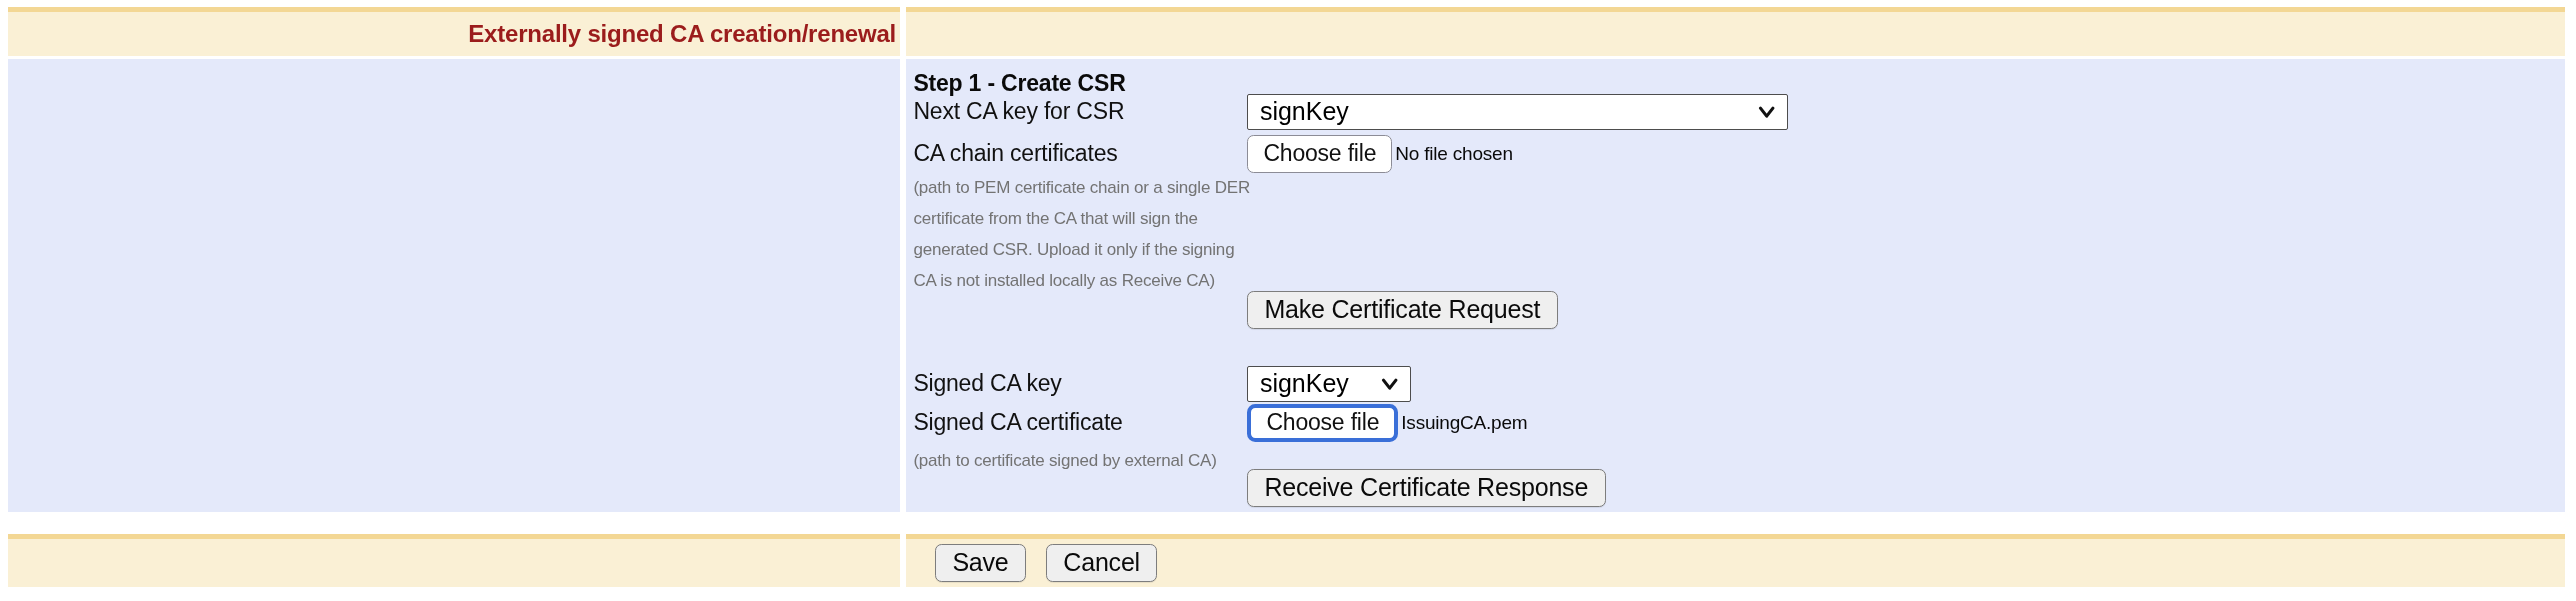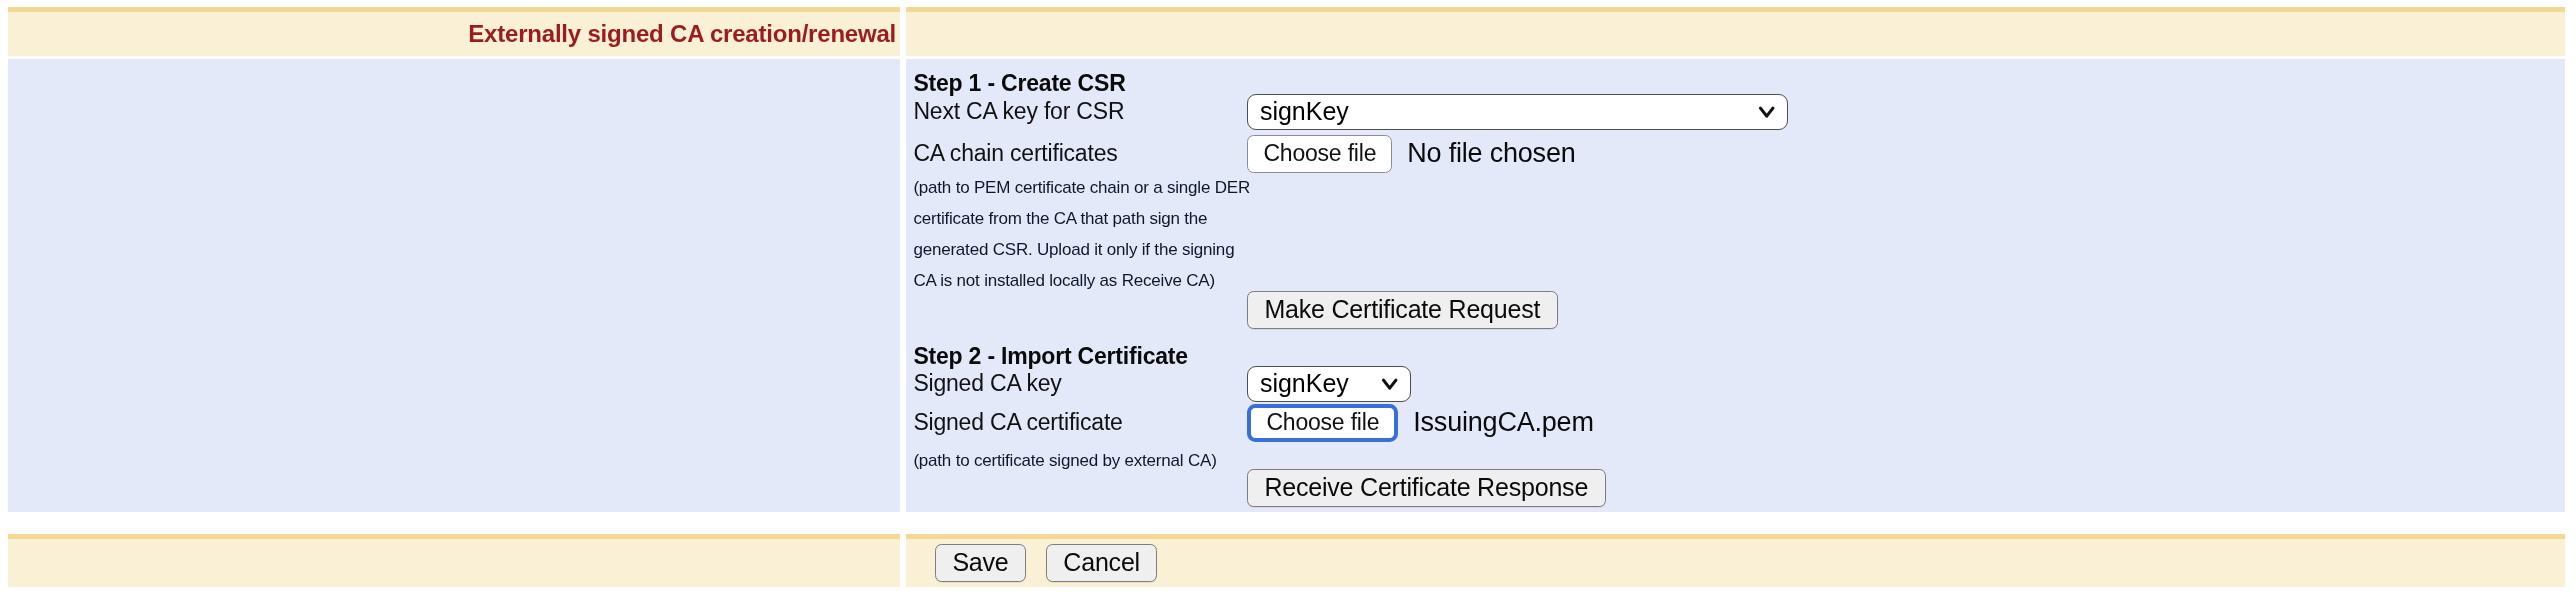--- a/index.html
+++ b/index.html
@@ -49,29 +49,29 @@
   .abs { position: absolute; left: 7.4px; right: 0; }
   .section-heading {
     font-weight: bold; font-size: 23px; color: #0a0a0a; letter-spacing: -0.2px;
   }
   .form-row { display: flex; align-items: center; }
   .row-label {
     width: 334px; flex: 0 0 334px;
     font-size: 23px; color: #111; letter-spacing: -0.2px;
   }
   .helper {
-    font-size: 17px; color: #0f172a; letter-spacing: -0.2px;
+    font-size: 17px; color: #737373; letter-spacing: -0.2px;
   }
   .helper .hline { line-height: 31px; white-space: nowrap; }
 
   
   .select {
     position: relative;
     height: 36px; background: #ffffff;
-    border: 1.6px solid #4d4d4d; border-radius: 9px;
+    border: 1.6px solid #4d4d4d; border-radius: 2px;
     display: flex; align-items: center;
     padding: 0 39px 0 11.5px;
     font-size: 25px; color: #000;
     cursor: default;
   }
   .select-wide   { width: 541px; }
   .select-narrow { width: 164px; }
   .select .chev {
     position: absolute; right: 10px; top: 50%;
     width: 21.4px; height: 21.4px; margin-top: -10.7px;
@@ -84,21 +84,21 @@
     font-size: 23px; color: #111;
     padding: 0 15px;
     font-family: inherit;
     letter-spacing: -0.2px;
     cursor: pointer;
   }
   .file-btn.focused {
     border: 4.1px solid var(--focus_ring);
     border-radius: 8.2px;
   }
-  .file-name { margin-left: 15px; font-size: 27px; color: #0a0a0a; letter-spacing: -0.2px; }
+  .file-name { margin-left: 3px; font-size: 19px; color: #0a0a0a; letter-spacing: -0.2px; }
 
   .push-btn {
     height: 38px;
     background: #efefef;
     border: 1.6px solid #7d7d7d; border-radius: 6.6px;
     font-size: 25px; color: #0a0a0a;
     padding: 0 16.4px;
     font-family: inherit;
     letter-spacing: -0.2px;
     cursor: pointer;
@@ -138,30 +138,29 @@
       </div>
 
       <div class="abs form-row" style="top:76px">
         <span class="row-label">CA chain certificates</span>
         <button class="file-btn">Choose file</button>
         <span class="file-name">No file chosen</span>
       </div>
 
       <div class="abs helper" style="top:113px">
         <div class="hline">(path to PEM certificate chain or a single DER</div>
-        <div class="hline">certificate from the CA that path sign the</div>
+        <div class="hline">certificate from the CA that will sign the</div>
         <div class="hline">generated CSR. Upload it only if the signing</div>
         <div class="hline">CA is not installed locally as Receive CA)</div>
       </div>
 
       <div class="abs" style="top:232px; left:341px">
         <button class="push-btn">Make Certificate Request</button>
       </div>
 
-      <div class="abs section-heading" style="top:284px">Step 2 - Import Certificate</div>
 
       <div class="abs form-row" style="top:307px">
         <span class="row-label">Signed CA key</span>
         <div class="select select-narrow" role="combobox">
           <span>signKey</span>
           <svg class="chev" viewBox="0 0 24 24">
             <polyline points="5,8 12,17 19,8" fill="none" stroke="#111" stroke-width="3.5" stroke-linecap="round" stroke-linejoin="round"></polyline>
           </svg>
         </div>
       </div>

